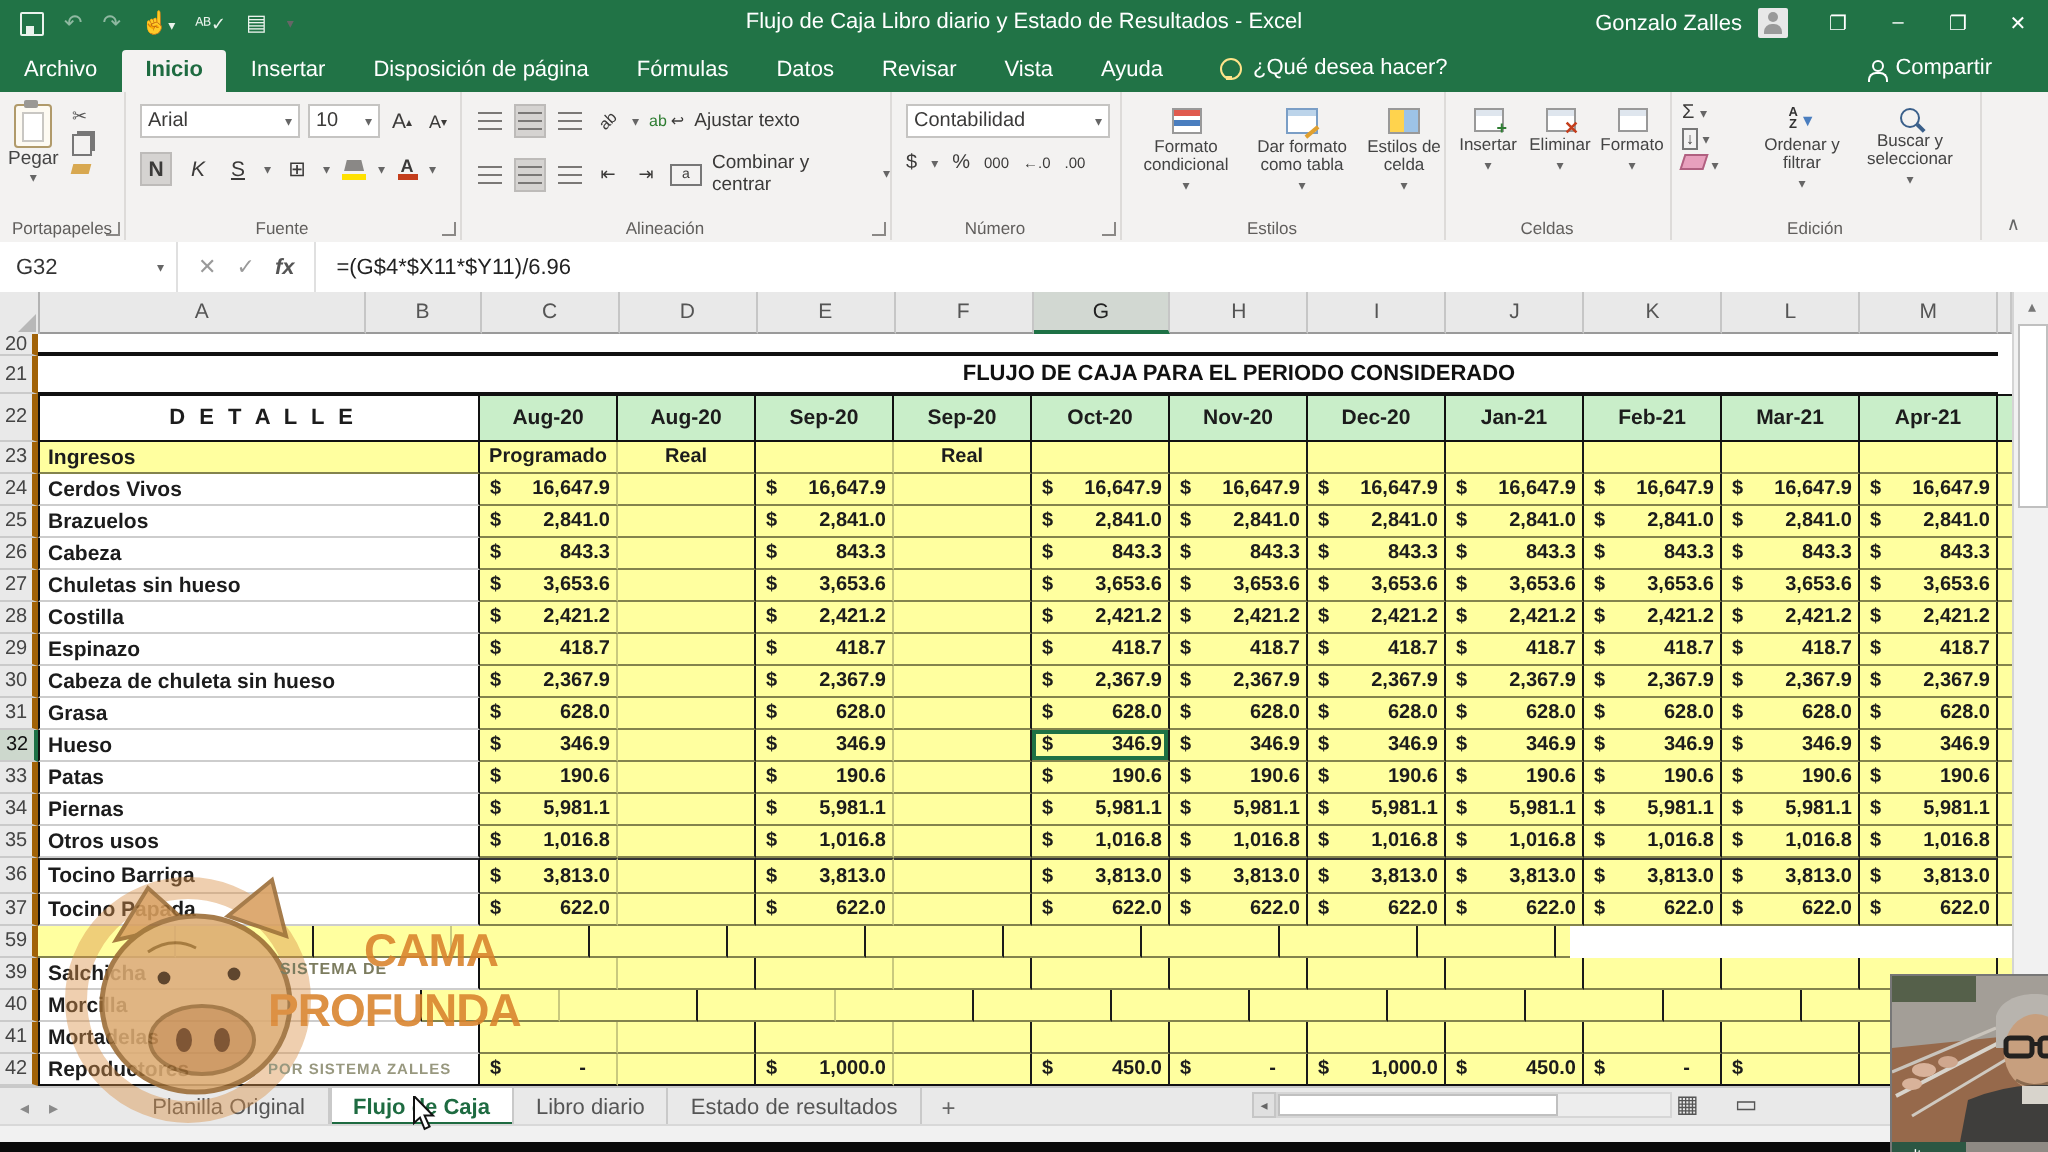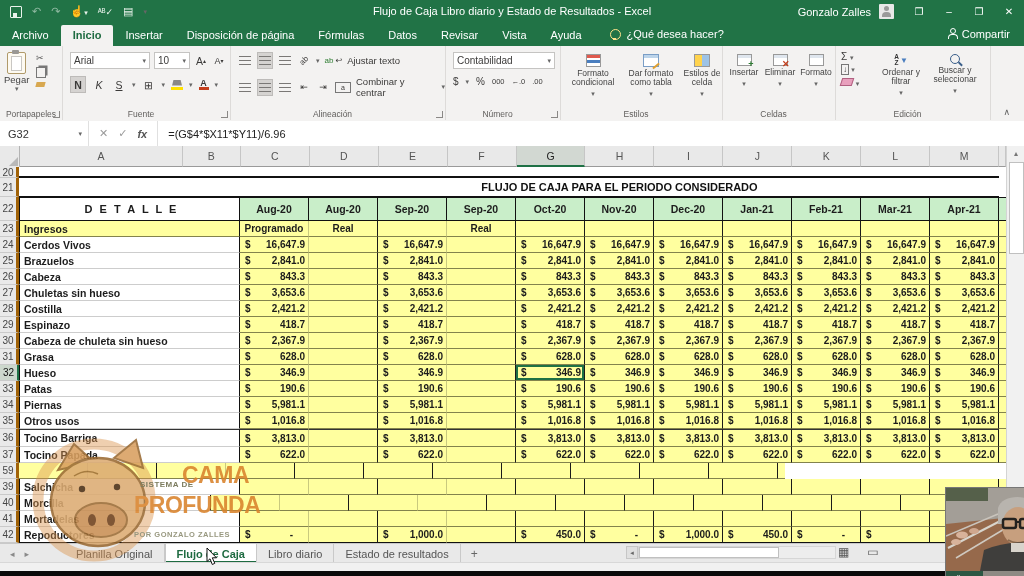--- a/index.html
+++ b/index.html
@@ -18,21 +18,21 @@
   .avatar::before{content:"";position:absolute;left:5px;top:2px;width:5px;height:5px;border-radius:50%;background:#9a9a9a;}
   .avatar::after{content:"";position:absolute;left:3px;top:8px;width:9px;height:5px;border-radius:4px 4px 0 0;background:#9a9a9a;}
   .winbtn{width:30px;height:23px;display:flex;align-items:center;justify-content:center;font-size:10px;color:#fff;}
   
   .menubar{position:absolute;top:23px;left:0;width:1024px;height:23px;background:#217346;display:flex;align-items:flex-end;color:#fff;}
   .mtab{padding:4px 12px 5px;font-size:11px;white-space:nowrap;}
   .mtab.active{background:#f3f2f1;color:#1e6b41;font-weight:bold;border-radius:2px 2px 0 0;}
   .tellme{display:flex;align-items:center;gap:6px;font-size:11px;padding:0 0 6px 16px;}
   .bulb{width:9px;height:9px;border-radius:50%;border:1.5px solid #ffe38a;position:relative;}
   .bulb::after{content:"";position:absolute;left:2px;top:8px;width:3px;height:2px;background:#ffe38a;}
-  .share{margin-left:auto;display:flex;align-items:flex-start;gap:5px;font-size:11px;padding:0 14px 6px 0;}
+  .share{margin-left:auto;display:flex;align-items:flex-end;gap:5px;font-size:11px;padding:0 28px 6px 0;}
   .personicon{width:10px;height:10px;position:relative;}
   .personicon::before{content:"";position:absolute;left:3px;top:0;width:4px;height:4px;border-radius:50%;border:1px solid #fff;}
   .personicon::after{content:"";position:absolute;left:1px;top:6px;width:8px;height:4px;border-radius:4px 4px 0 0;border:1px solid #fff;border-bottom:none;}
   
   .ribbon{position:absolute;top:46px;left:0;width:1024px;height:75px;background:#f3f2f1;border-bottom:1px solid #d2d0ce;font-size:10px;color:#3b3a39;}
   .rgroup{position:absolute;top:0;height:74px;border-right:1px solid #dddbd9;}
   .glabel{position:absolute;bottom:1px;left:0;right:10px;text-align:center;font-size:8.5px;color:#605e5c;}
   .launcher{position:absolute;right:2px;bottom:2px;width:6px;height:6px;border-right:1px solid #8a8886;border-bottom:1px solid #8a8886;}
   .bigbtn{display:flex;flex-direction:column;align-items:center;font-size:9.5px;color:#444;}
   .clip{width:17px;height:20px;border:1px solid #b09a6a;background:#fdfaf2;border-radius:2px;position:relative;}
@@ -1429,21 +1429,21 @@
       <circle cx="60" cy="53" r="3.2" fill="#4a2d12"></circle>
       <circle cx="95" cy="51" r="3.2" fill="#4a2d12"></circle>
       <ellipse cx="79" cy="84" rx="26" ry="17" fill="#c98f54" stroke="#9a6a33" stroke-width="2"></ellipse>
       <ellipse cx="70" cy="84" rx="4" ry="6" fill="#6e3f1a"></ellipse>
       <ellipse cx="89" cy="84" rx="4" ry="6" fill="#6e3f1a"></ellipse>
       <path d="M52 40 Q64 32 76 38" fill="none" stroke="#9a6a33" stroke-width="1.5"></path>
     </svg>
     <span class="wm-l1">SISTEMA DE</span>
     <span class="wm-l2">CAMA</span>
     <span class="wm-l3">PROFUNDA</span>
-    <span class="wm-l4">POR GONZALO ZALLES</span>
+    <span class="wm-l4">POR SISTEMA ZALLES</span>
   </div>
 
   <div class="webcam">
     <svg width="117" height="83" viewBox="0 0 117 83">
       <rect x="0" y="0" width="117" height="83" fill="#a39e97"></rect>
       <rect x="0" y="0" width="42" height="13" fill="#55604a"></rect>
       <polygon points="0,36 117,24 117,83 0,83" fill="#96694b"></polygon>
       <line x1="2" y1="60" x2="60" y2="30" stroke="#d8d4cc" stroke-width="2"></line>
       <line x1="0" y1="48" x2="52" y2="26" stroke="#c9c4bc" stroke-width="1.5"></line>
       <line x1="10" y1="70" x2="70" y2="34" stroke="#cfc9c0" stroke-width="1.5"></line>

